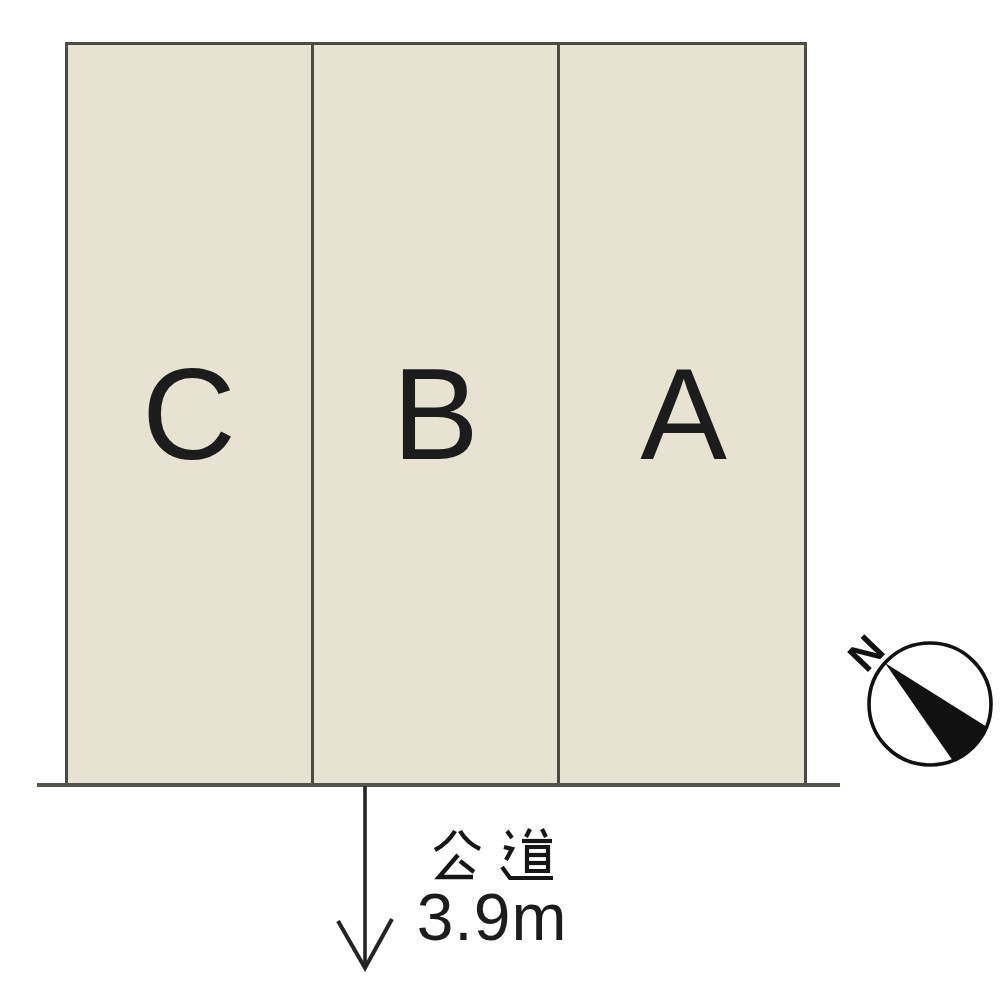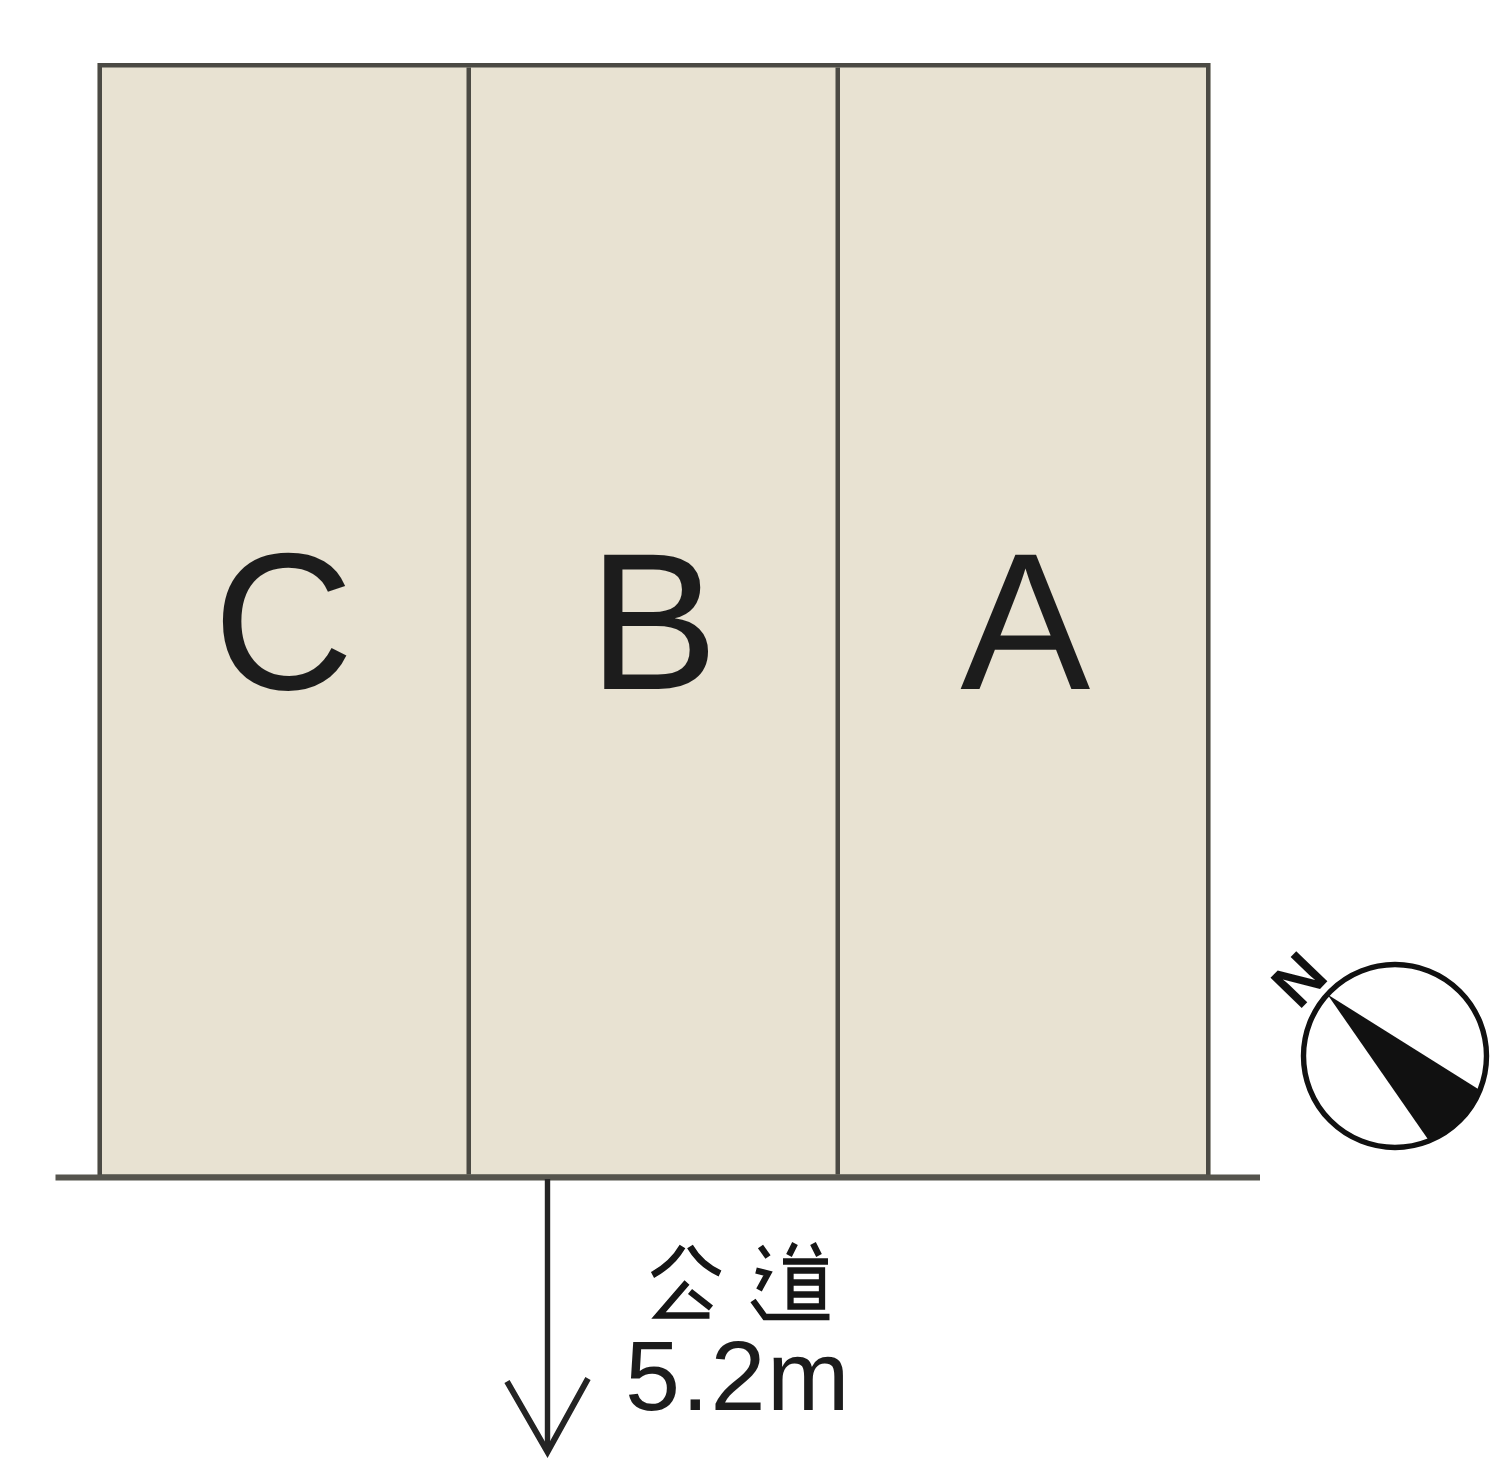--- a/index.html
+++ b/index.html
@@ -129,21 +129,21 @@
       <path d="M23,14 L53,14"></path>
       <path d="M28,20 L49,20 L49,44 L28,44 Z"></path>
       <path d="M28,28 L49,28"></path>
       <path d="M28,36 L49,36"></path>
       <path d="M8,4 L13,11"></path>
       <path d="M5,20 L13,22 L7,33"></path>
       <path d="M3,40 L11,51 L54,51"></path>
     </g>
   </svg>
 
-  <span class="road-width">5.2m</span>
+  <span class="road-width">3.9m</span>
 
   <svg class="compass" viewBox="0 0 180 165">
     <circle cx="100" cy="89" r="61" fill="none" stroke="#111111" stroke-width="3.6"></circle>
     <path d="M55,48 L157,112 A61,61 0 0 1 123,146 Z" fill="#111111"></path>
     <text transform="translate(36,38) rotate(-46)" text-anchor="middle" dominant-baseline="central" font-family="Liberation Sans, sans-serif" font-size="42" font-weight="700" fill="#111111">N</text>
   </svg>
 
 </div>
 
 </body></html>

